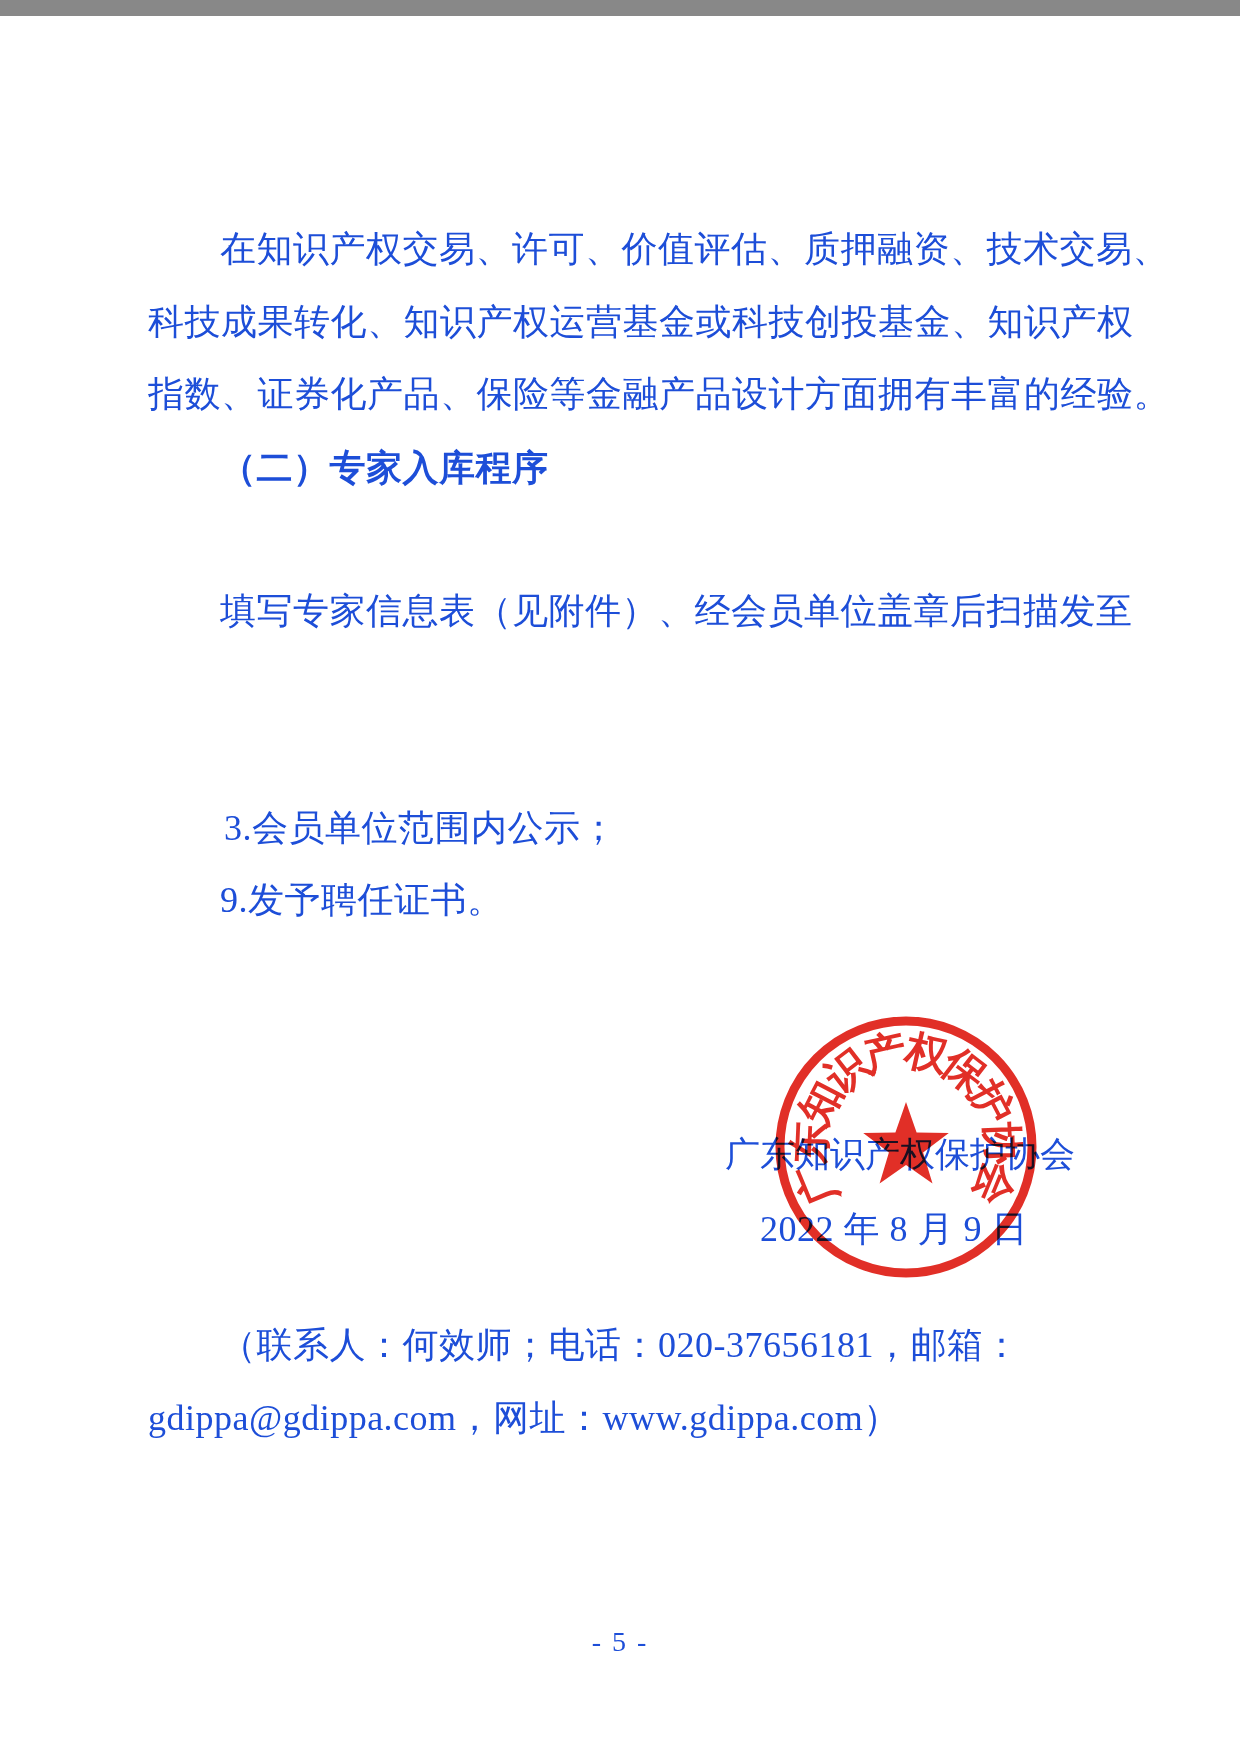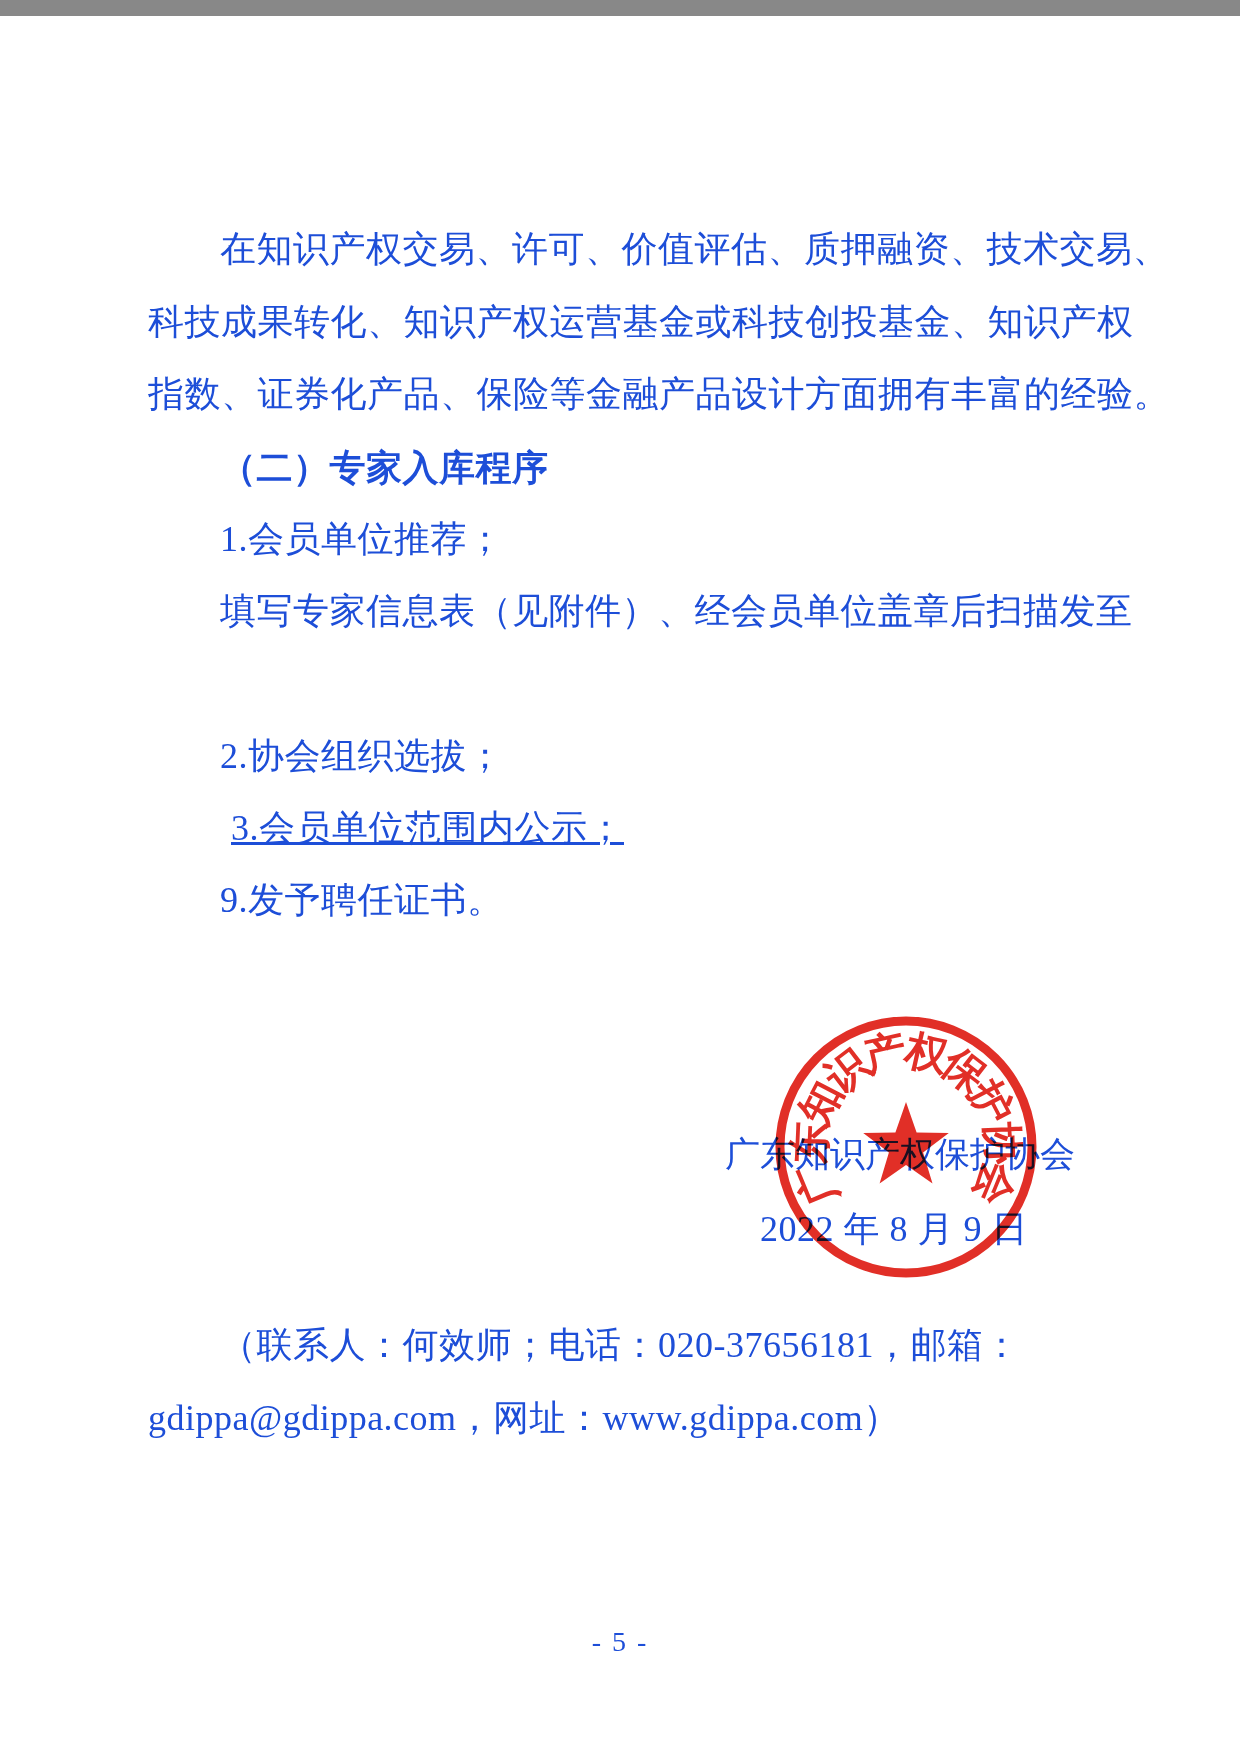--- a/index.html
+++ b/index.html
@@ -20,21 +20,21 @@
     letter-spacing:0.5px;
   }
   .l-p1{top:213px;left:220px;}
   .l-p2{top:286px;left:148px;}
   .l-p3{top:358px;left:148px;}
   .l-heading{top:432px;left:220px;font-weight:bold;}
   .l-i1{top:503px;left:220px;}
   .l-d1{top:575px;left:220px;}
   .l-d2{top:648px;left:148px;}
   .l-i2{top:720px;left:220px;}
-  .l-i3{top:792px;left:231px;text-decoration:underline;}
+  .l-i3{top:792px;left:224px;}
   .l-i4{top:864px;left:220px;}
   .l-att{top:940px;left:220px;}
   .l-sig{top:1119px;right:165px;letter-spacing:0;font-size:35px;}
   .l-date{top:1193px;right:212px;}
   .l-c1{top:1309px;left:220px;}
   .l-c2{top:1382px;left:148px;}
   .l-pagenum{top:1606px;left:0;width:1240px;text-align:center;font-size:28px;letter-spacing:2px;}
   .seal{
     position:absolute;
     left:766px;top:991px;
@@ -61,23 +61,21 @@
 <body>
 
 <div class="page">
 
   <div class="line l-p1">在知识产权交易、许可、价值评估、质押融资、技术交易、</div>
   <div class="line l-p2">科技成果转化、知识产权运营基金或科技创投基金、知识产权</div>
   <div class="line l-heading">（二）专家入库程序</div>
 
   <div class="line l-p3">指数、证券化产品、保险等金融产品设计方面拥有丰富的经验。</div>
 
-  <div class="line l-i1">1.会员单位推荐；</div>
   <div class="line l-d1">填写专家信息表（见附件）、经会员单位盖章后扫描发至</div>
-  <div class="line l-i2">2.协会组织选拔；</div>
   <div class="line l-i3">3.会员单位范围内公示；</div>
   <div class="line l-i4">9.发予聘任证书。</div>
 
 
   <div class="line l-sig">广东知识产权保护协会</div>
   <div class="line l-date">2022 年 8 月 9 日</div>
 
   <div class="line l-c1">（联系人：何效师；电话：020-37656181，邮箱：</div>
   <div class="line l-c2">gdippa@gdippa.com，网址：www.gdippa.com）</div>
 

